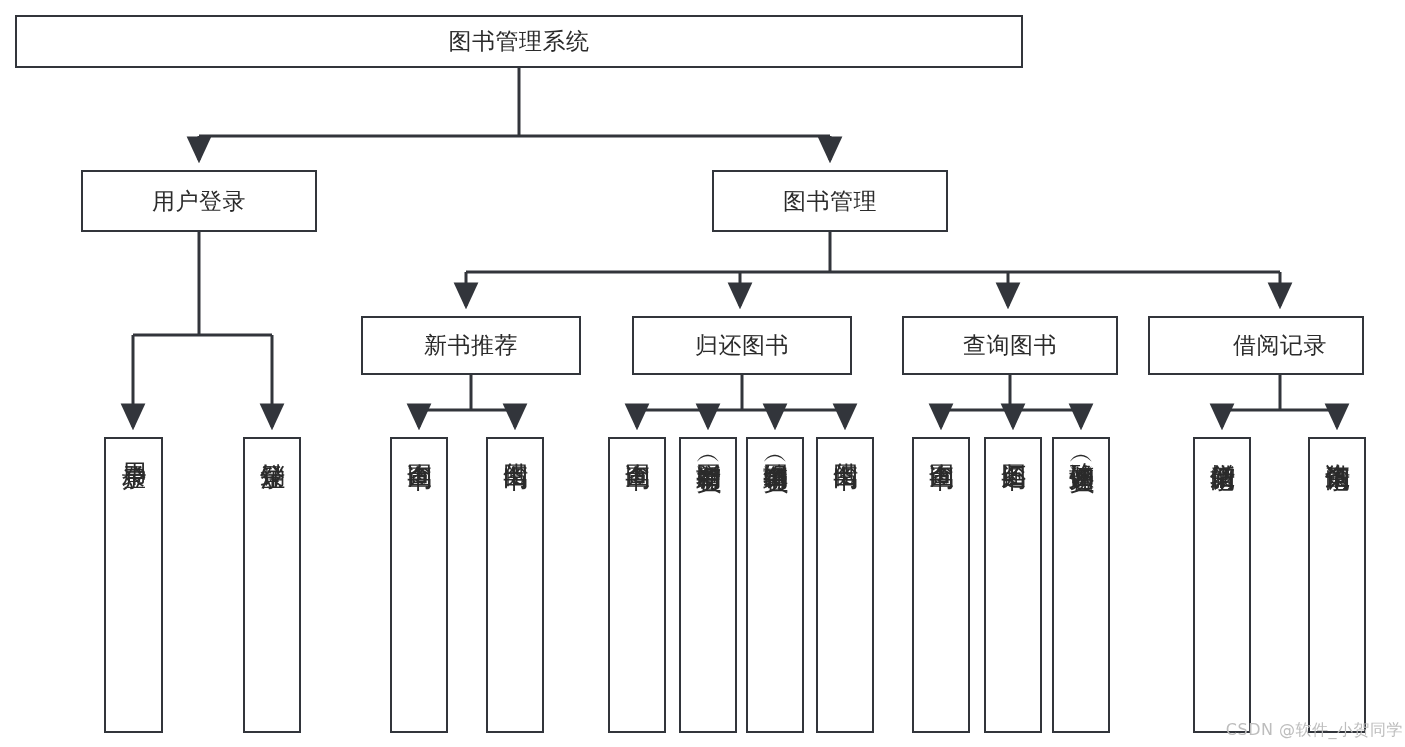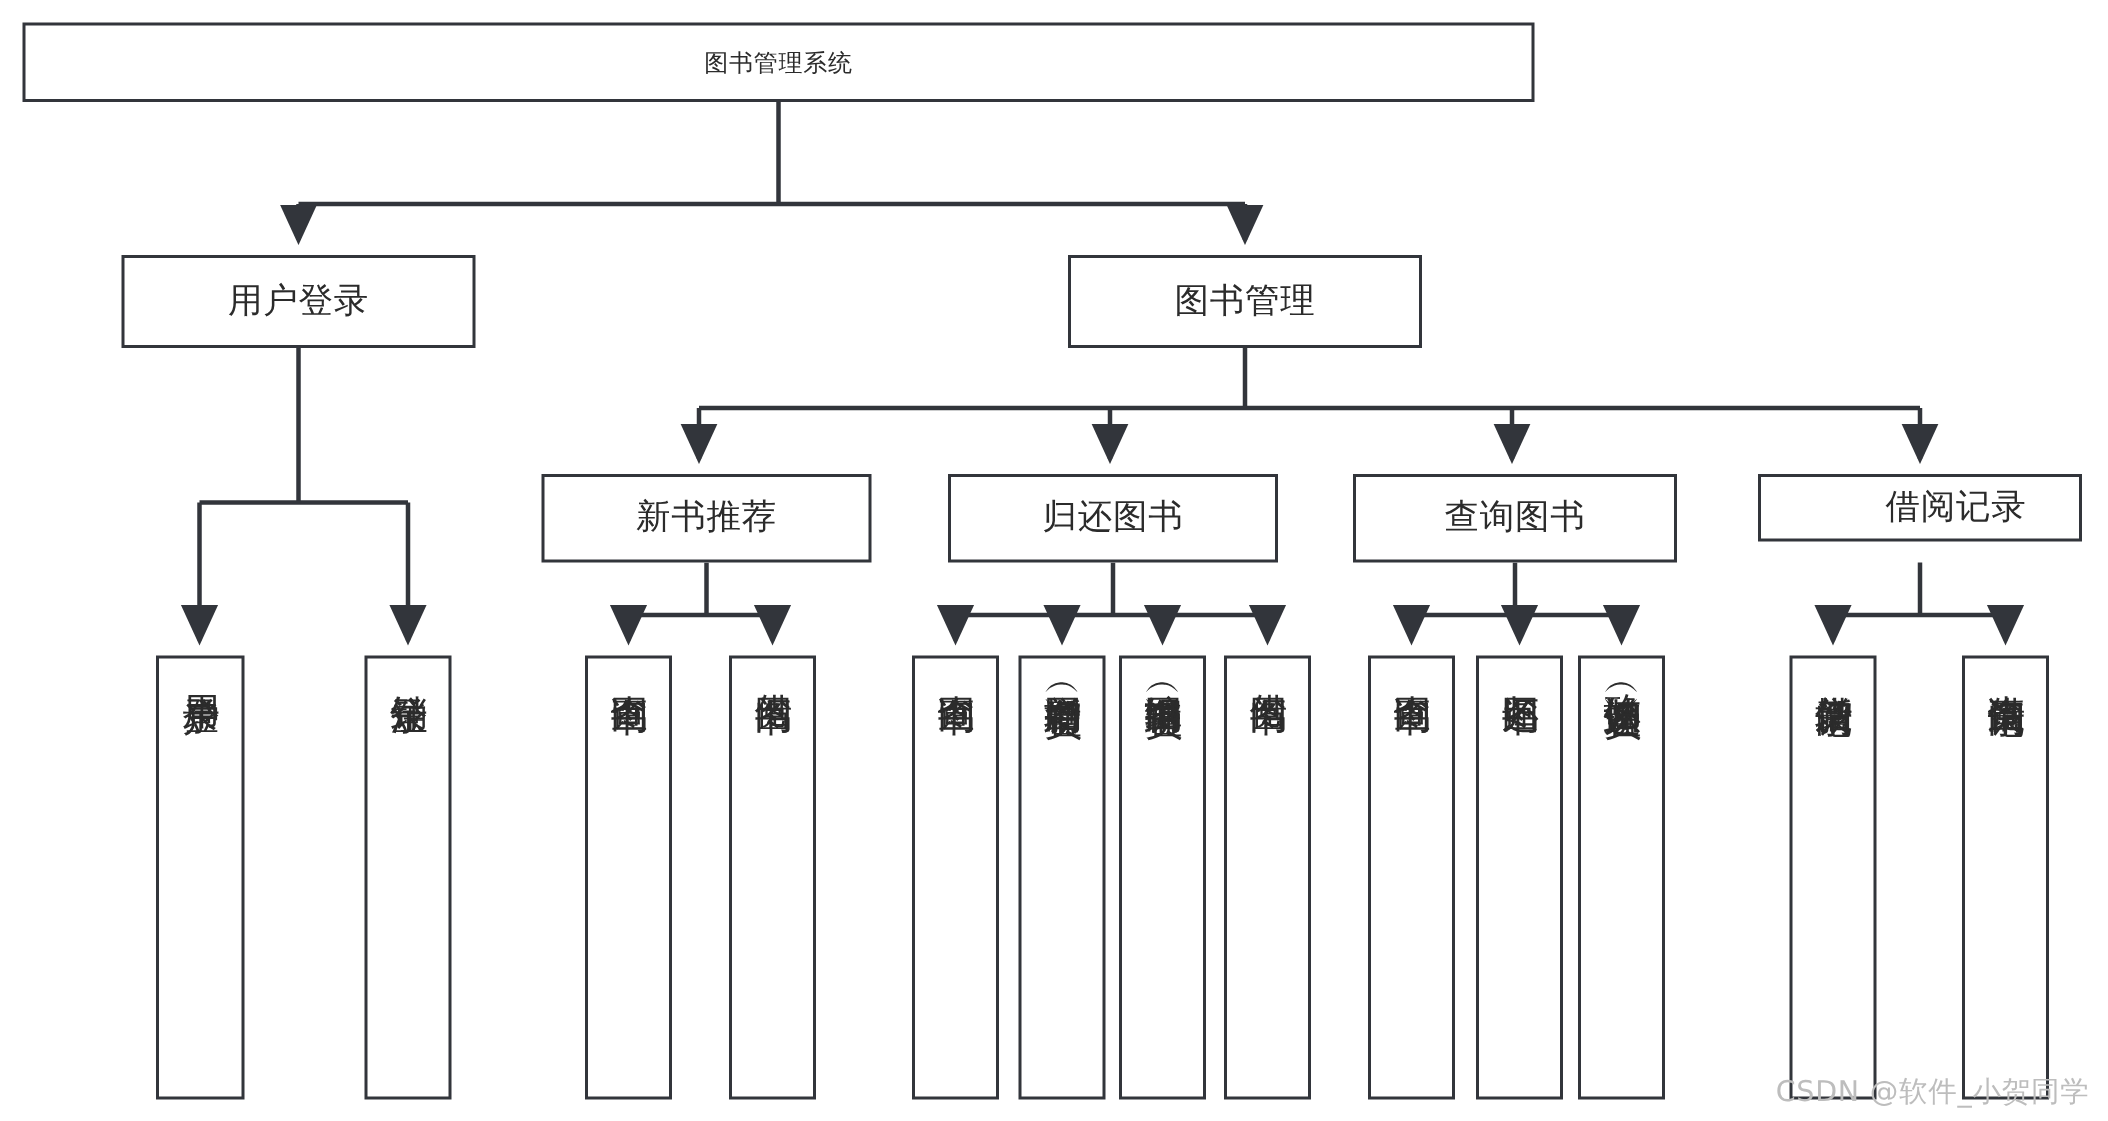--- a/index.html
+++ b/index.html
@@ -39,39 +39,39 @@
     display: block;
     text-align: center;
     line-height: 1.0;
     white-space: nowrap;
   }
   .node.horiz .lbl {
     font-size: 23px;
     letter-spacing: 0.5px;
   }
   .node.root .lbl {
-    font-size: 16px;
+    font-size: 23px;
   }
   .node.vert {
     align-items: flex-start;
     justify-content: center;
     padding-top: 4px;
   }
   .node.vert .lbl {
     writing-mode: vertical-rl;
     text-orientation: upright;
     font-size: 25px;
     line-height: 1.05;
     letter-spacing: 1px;
   }
   .watermark {
     position: absolute;
-    right: 12px;
+    right: 2px;
     bottom: 6px;
-    font-size: 19px;
+    font-size: 16px;
     color: #bdbdbd;
     letter-spacing: 0.5px;
     white-space: nowrap;
     user-select: none;
   }
 </style>
 </head>
 <body>
 
 <div id="canvas">
@@ -139,21 +139,21 @@
 
   <div class="node horiz" style="left:712px; top:170px; width:236px; height:62px;">
     <span class="lbl">图书管理</span>
   </div>
   <div class="node horiz" style="left:632px; top:316px; width:220px; height:59px;">
     <span class="lbl">归还图书</span>
   </div>
   <div class="node horiz" style="left:902px; top:316px; width:216px; height:59px;">
     <span class="lbl">查询图书</span>
   </div>
-  <div class="node horiz" style="left:1172px; top:316px; width:216px; height:45px;padding-left:48px;">
+  <div class="node horiz" style="left:1148px; top:316px; width:216px; height:59px;padding-left:48px;">
     <span class="lbl">借阅记录</span>
   </div>
 
   <div class="node vert" style="left:104px; top:437px; width:59px; height:296px;">
     <span class="lbl">用户登录</span>
   </div>
   <div class="node vert" style="left:243px; top:437px; width:58px; height:296px;">
     <span class="lbl">注销登录</span>
   </div>
 

